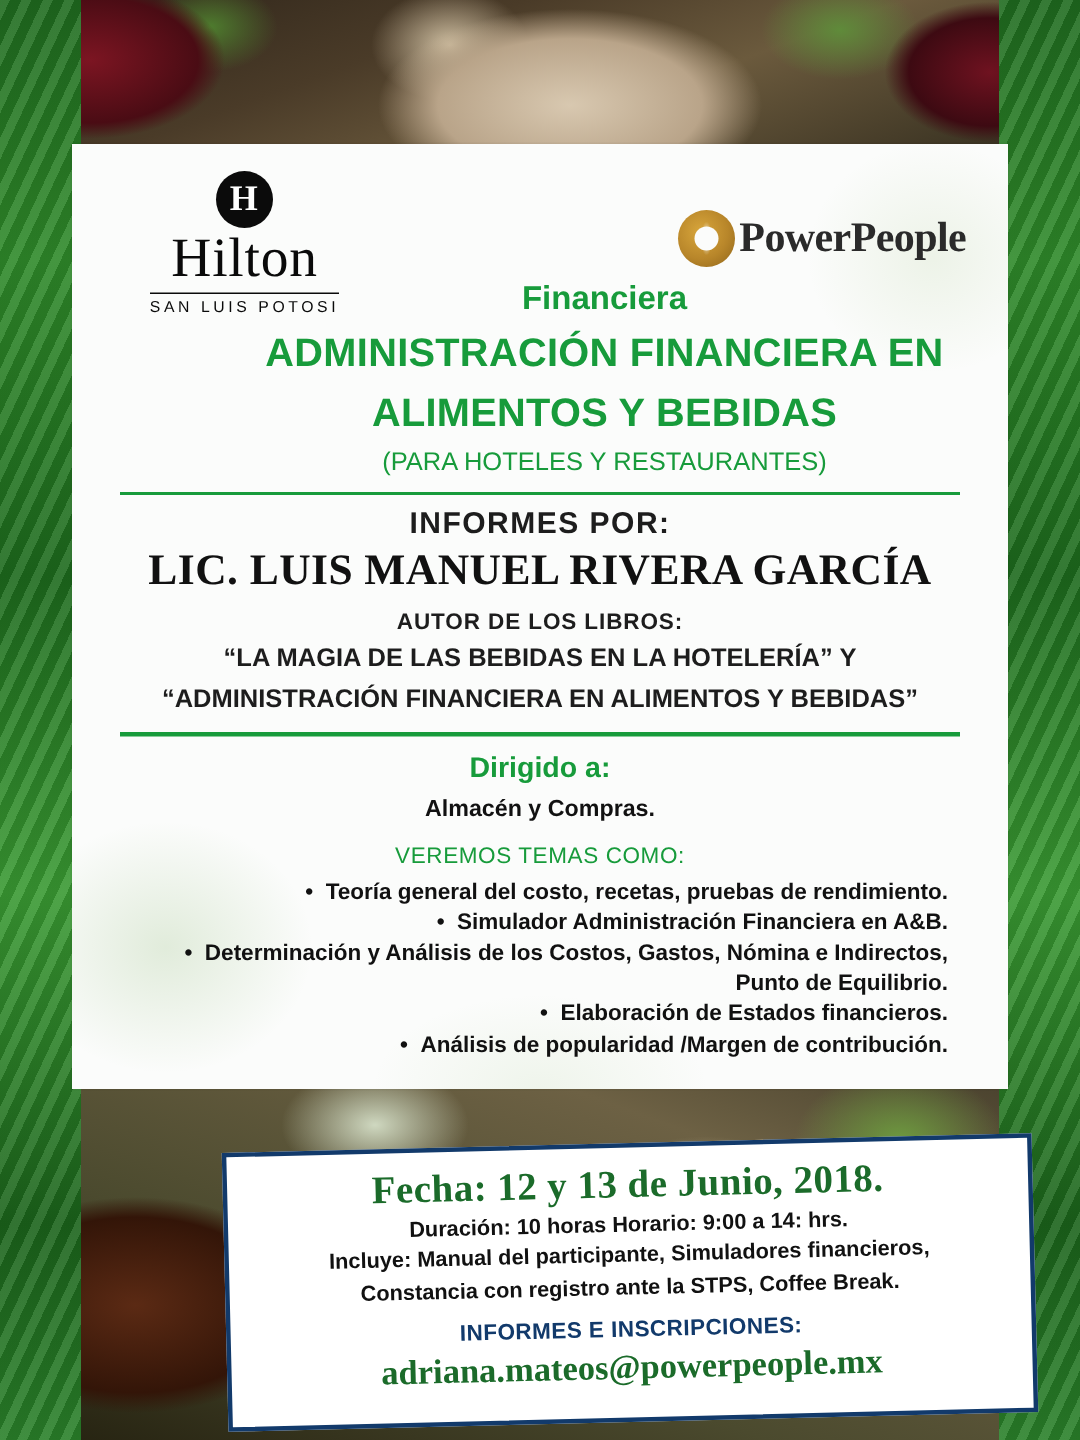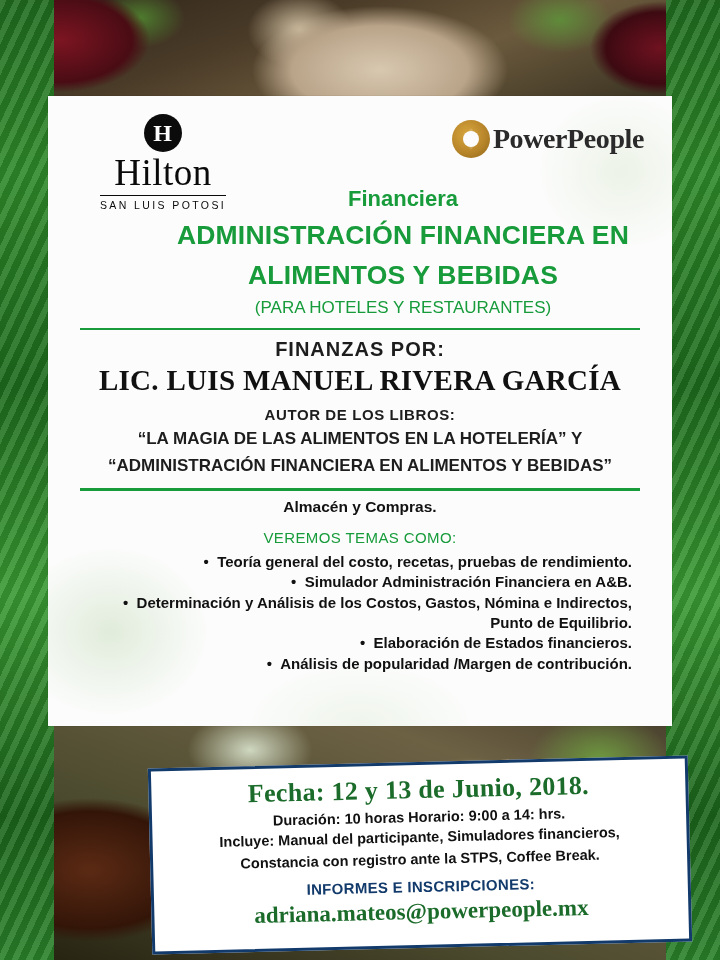--- a/index.html
+++ b/index.html
@@ -127,21 +127,21 @@
     color: #0a0a0a;
     margin-top: 3px;
     border-top: 1px solid #0a0a0a;
     padding-top: 3px;
     display: inline-block;
     text-align: right;
   }
   .pp-logo {
     position: absolute;
     right: 2px;
-    top: 8px;
+    top: 28px;
     display: flex;
     align-items: center;
     gap: 3px;
   }
   .pp-mark {
     width: 38px; height: 38px;
     border-radius: 50%;
     background: radial-gradient(circle at 40% 38%, #d8a63c 0%, #b8862a 55%, #8e6419 100%);
     position: relative;
   }
@@ -358,28 +358,29 @@
         </div>
       </div>
 
       <div class="seminario">Financiera</div>
       <div class="title-main">ADMINISTRACIÓN FINANCIERA EN</div>
       <div class="title-main">ALIMENTOS Y BEBIDAS</div>
       <div class="title-sub">(PARA HOTELES Y RESTAURANTES)</div>
 
       <div class="rule"></div>
 
-      <div class="impartido">FINANZAS POR:</div>
+      <div class="impartido">INFORMES POR:</div>
       <div class="speaker">LIC. LUIS MANUEL RIVERA GARCÍA</div>
       <div class="autor">AUTOR DE LOS LIBROS:</div>
-      <div class="book">“LA MAGIA DE LAS ALIMENTOS EN LA HOTELERÍA” Y</div>
+      <div class="book">“LA MAGIA DE LAS BEBIDAS EN LA HOTELERÍA” Y</div>
       <div class="book">“ADMINISTRACIÓN FINANCIERA EN ALIMENTOS Y BEBIDAS”</div>
 
       <div class="rule thick"></div>
 
+      <div class="dirigido">Dirigido a:</div>
       <div class="audience">Almacén y Compras.</div>
 
       <div class="veremos">VEREMOS TEMAS COMO:</div>
       <ul class="topics">
         <li>Teoría general del costo, recetas, pruebas de rendimiento.</li>
         <li>Simulador Administración Financiera en A&amp;B.</li>
         <li>Determinación y Análisis de los Costos, Gastos, Nómina e Indirectos, Punto de Equilibrio.</li>
         <li>Elaboración de Estados financieros.</li>
         <li>Análisis de popularidad /Margen de contribución.</li>
       </ul>

